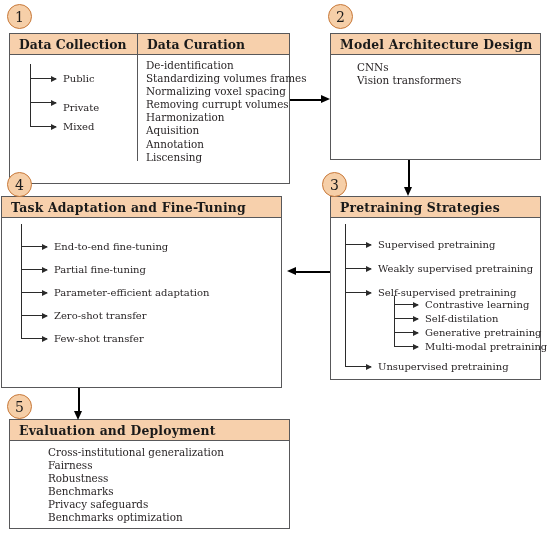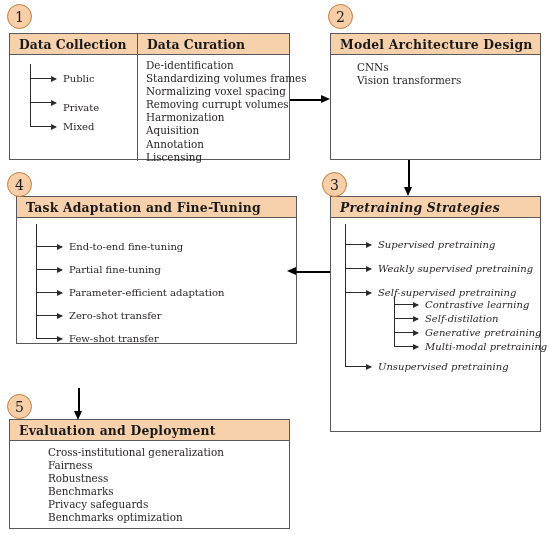--- a/index.html
+++ b/index.html
@@ -103,21 +103,21 @@
   .ah-left  { border-right: 9px solid #000; border-top: 4.6px solid transparent; border-bottom: 4.6px solid transparent; }
   .ah-down  { border-top: 9px solid #000; border-left: 4.6px solid transparent; border-right: 4.6px solid transparent; }
 </style>
 </head>
 <body>
 
 <div id="stage">
 
   <div class="num-circle" style="left:7px; top:4px;">1</div>
 
-  <div class="box" id="box1" style="left:9px; top:33px; width:281px; height:127px;">
+  <div class="box" id="box1" style="left:9px; top:33px; width:281px; height:151px;">
     <div class="header-row">
       <div class="header-cell first">Data Collection</div>
       <div class="header-cell">Data Curation</div>
     </div>
     <div class="split" style="height:106px;">
       <div class="col-left">
 
         <div class="tree" style="left:20px; top:9px;">
           <div class="trunk" style="height:62px;"></div>
           <div class="branch" style="top:14px; width:26px;"></div>
@@ -156,21 +156,21 @@
         <div>Vision transformers</div>
       </div>
     </div>
   </div>
 
   <div class="conn conn-v" style="left:408px; top:160px; height:28px;"></div>
   <div class="arrowhead ah-down" style="left:404px; top:187px;"></div>
 
   <div class="num-circle" style="left:322px; top:172px;">3</div>
 
-  <div class="box" id="box3" style="left:330px; top:196px; width:211px; height:236px;font-style:italic;">
+  <div class="box" id="box3" style="left:330px; top:196px; width:211px; height:184px;">
     <div class="box-header">Pretraining Strategies</div>
     <div class="box-body">
 
       <div class="tree" style="left:14px; top:6px;">
         <div class="trunk" style="height:142px;"></div>
 
         <div class="branch" style="top:20px; width:26px;"></div>
         <div class="branch-label" style="left:33px; top:20px;">Supervised pretraining</div>
 
         <div class="branch" style="top:44px; width:26px;"></div>
@@ -199,21 +199,21 @@
         <div class="branch-label" style="left:31px; top:50px;">Multi-modal pretraining</div>
       </div>
     </div>
   </div>
 
   <div class="conn conn-h" style="left:296px; top:271px; width:34px;"></div>
   <div class="arrowhead ah-left" style="left:287px; top:267px;"></div>
 
   <div class="num-circle" style="left:7px; top:172px;">4</div>
 
-  <div class="box" id="box4" style="left:16px; top:196px; width:281px; height:148px;">
+  <div class="box" id="box4" style="left:1px; top:196px; width:281px; height:192px;">
     <div class="box-header">Task Adaptation and Fine-Tuning</div>
     <div class="box-body">
       <div class="tree" style="left:19px; top:6px;">
         <div class="trunk" style="height:114px;"></div>
 
         <div class="branch" style="top:22px; width:26px;"></div>
         <div class="branch-label" style="left:33px; top:22px;">End-to-end fine-tuning</div>
 
         <div class="branch" style="top:45px; width:26px;"></div>
         <div class="branch-label" style="left:33px; top:45px;">Partial fine-tuning</div>

